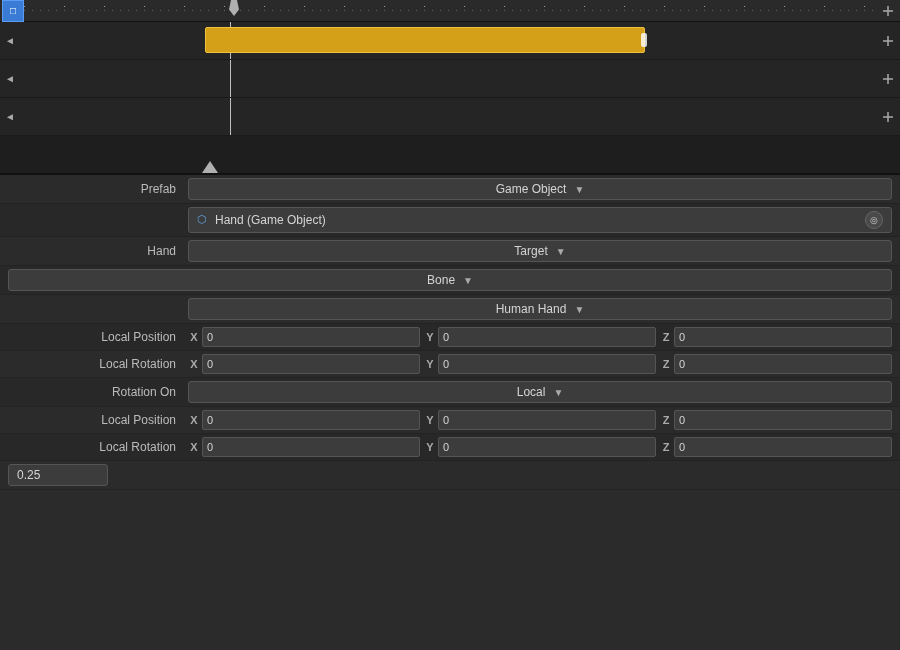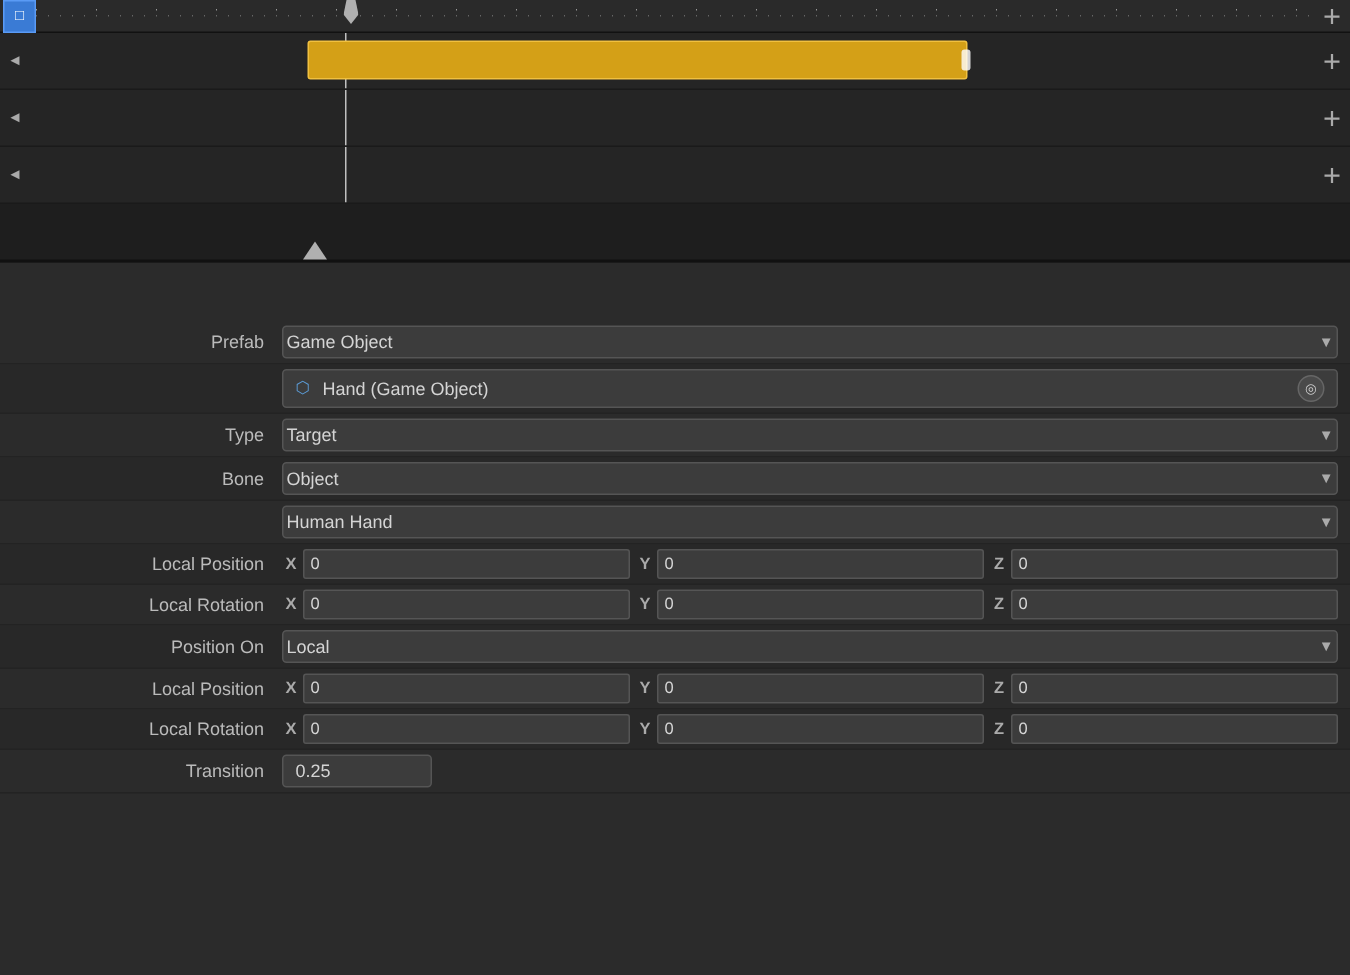--- a/index.html
+++ b/index.html
@@ -139,21 +139,20 @@
       height: 0;
       border-left: 8px solid transparent;
       border-right: 8px solid transparent;
       border-bottom: 12px solid #b0b0b0;
     }
 
     
     .properties-panel {
       background: #2b2b2b;
       padding: 0;
-      margin-top: 39px;
     }
 
     .prop-row {
       display: flex;
       align-items: center;
       min-height: 26px;
       padding: 3px 8px;
       border-bottom: 1px solid #232323;
     }
 
@@ -177,21 +176,21 @@
     .dropdown {
       width: 100%;
       background: #3c3c3c;
       border: 1px solid #555;
       border-radius: 3px;
       padding: 3px 2px;
       color: #d4d4d4;
       font-size: 12px;
       display: flex;
       align-items: center;
-      justify-content: space-between;
+      justify-content: center;
       cursor: pointer;
       min-height: 22px;
     }
 
     .dropdown-arrow {
       color: #aaa;
       font-size: 10px;
       margin-left: 8px;
     }
 
@@ -404,34 +403,33 @@
         <div class="go-left">
           <span class="cube-icon">⬡</span>
           <span>Hand (Game Object)</span>
         </div>
         <div class="go-right-btn">◎</div>
       </div>
     </div>
   </div>
 
   <div class="prop-row">
-    <div class="prop-label">Type</div>
+    <div class="prop-label">Hand</div>
     <div class="prop-value">
       <div class="dropdown">
         <span>Target</span>
         <span class="dropdown-arrow">▼</span>
       </div>
     </div>
   </div>
 
   <div class="prop-row">
-    <div class="prop-label">Bone</div>
     <div class="prop-value">
       <div class="dropdown">
-        <span>Object</span>
+        <span>Bone</span>
         <span class="dropdown-arrow">▼</span>
       </div>
     </div>
   </div>
 
   <div class="prop-row">
     <div class="prop-label"></div>
     <div class="prop-value">
       <div class="dropdown">
         <span>Human Hand</span>
@@ -474,21 +472,21 @@
         </div>
         <div class="xyz-field">
           <span class="xyz-label">Z</span>
           <input class="xyz-input" type="text" value="0" style="">
         </div>
       </div>
     </div>
   </div>
 
   <div class="prop-row">
-    <div class="prop-label">Position On</div>
+    <div class="prop-label">Rotation On</div>
     <div class="prop-value">
       <div class="dropdown">
         <span>Local</span>
         <span class="dropdown-arrow">▼</span>
       </div>
     </div>
   </div>
 
   <div class="prop-row">
     <div class="prop-label">Local Position</div>
@@ -524,19 +522,18 @@
         </div>
         <div class="xyz-field">
           <span class="xyz-label">Z</span>
           <input class="xyz-input" type="text" value="0" style="">
         </div>
       </div>
     </div>
   </div>
 
   <div class="prop-row">
-    <div class="prop-label">Transition</div>
     <div class="prop-value">
       <input class="transition-input" type="text" value="0.25" style="">
     </div>
   </div>
 
 </div>
 
 </body></html>

